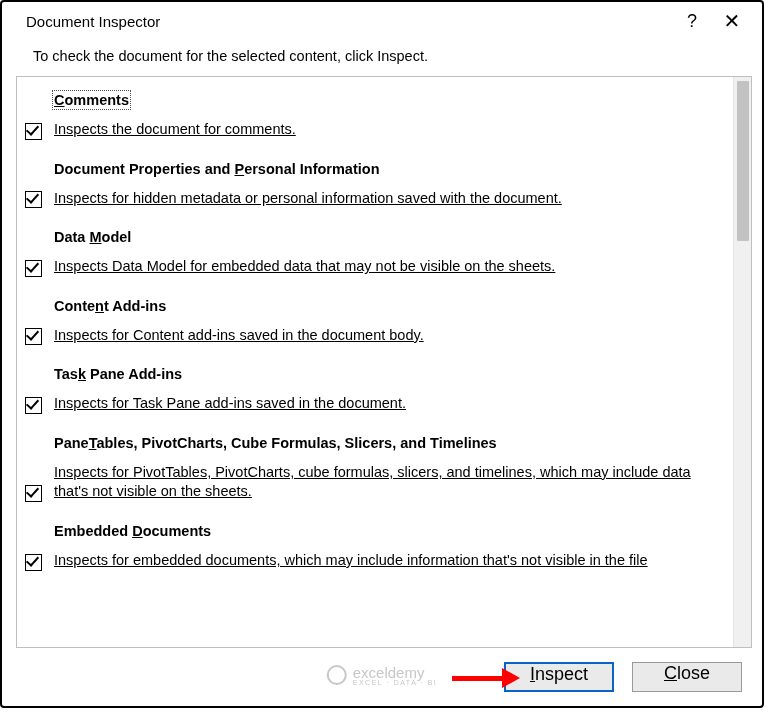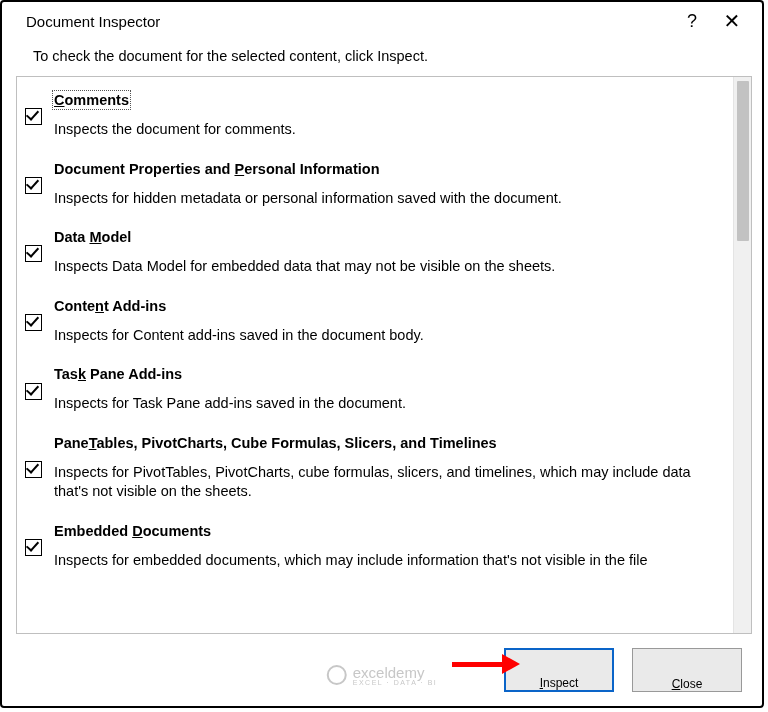--- a/index.html
+++ b/index.html
@@ -58,22 +58,23 @@
     overflow: hidden;
     display: flex;
   }
   .scroll-area {
     flex: 1;
     overflow: hidden;
     padding: 4px 0 0 0;
   }
   .item {
     display: flex;
-    align-items: center;
+    align-items: flex-end;
     padding: 11px 10px 10px 8px;
+    text-decoration: underline;
   }
   .checkbox {
     width: 17px;
     height: 17px;
     border: 1.5px solid #000;
     margin-top: 2px;
     position: relative;
     flex-shrink: 0;
     cursor: pointer;
   }
@@ -125,26 +126,26 @@
   .button-row {
     display: flex;
     justify-content: flex-end;
     align-items: center;
     padding: 14px 20px 14px 14px;
     gap: 18px;
     position: relative;
   }
   .btn {
     min-width: 110px;
-    height: 44px;
+    height: 30px;
     border: 1px solid #999;
     background: #eaeaea;
-    font-size: 12px;
-    display: flex;
-    align-items: flex-end;
+    font-size: 18px;
+    display: flex;
+    align-items: flex-start;
     justify-content: center;
     cursor: pointer;
     padding: 0 14px;
   }
   .btn.primary {
     border: 2.5px solid #0a64c8;
     background: #eaeaea;
   }
   .arrow {
     position: absolute;

